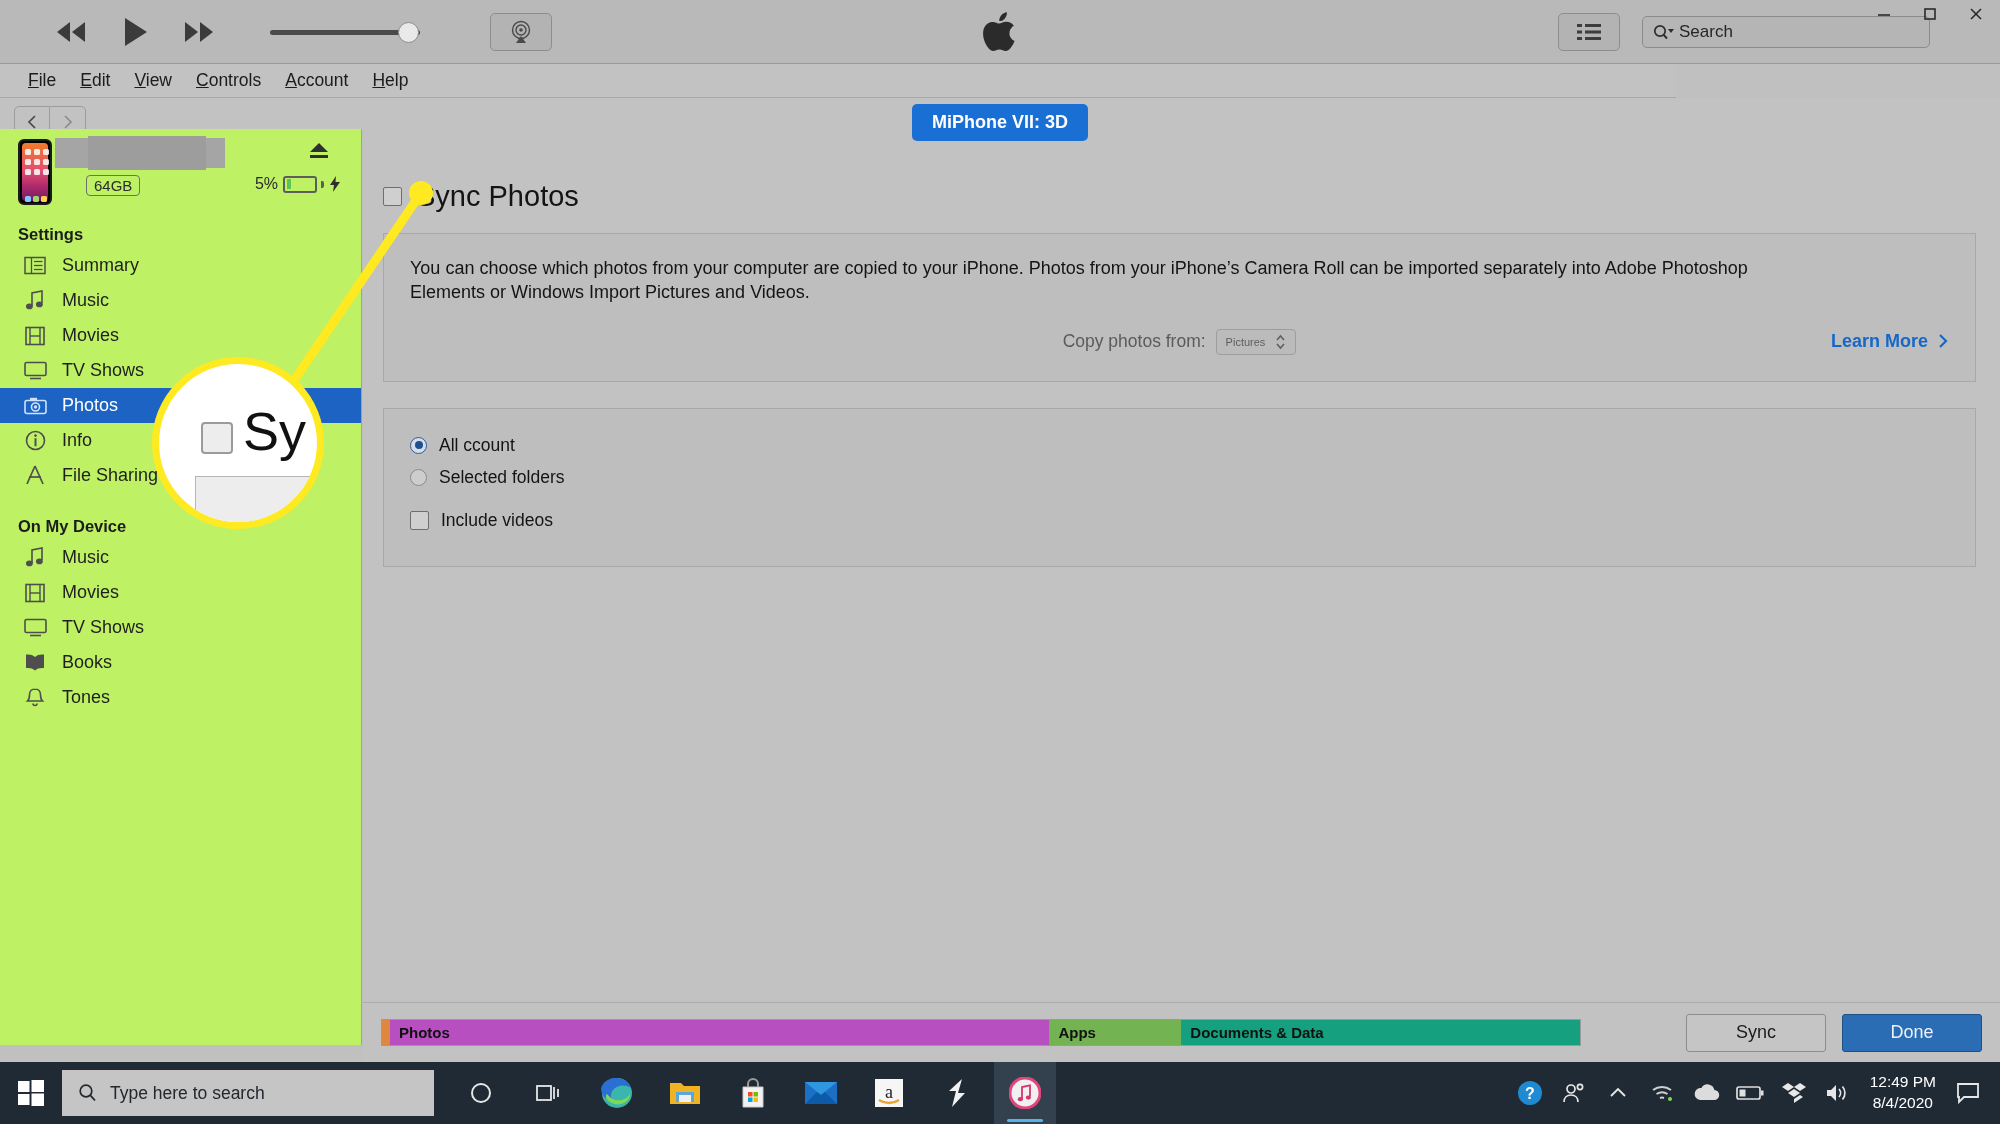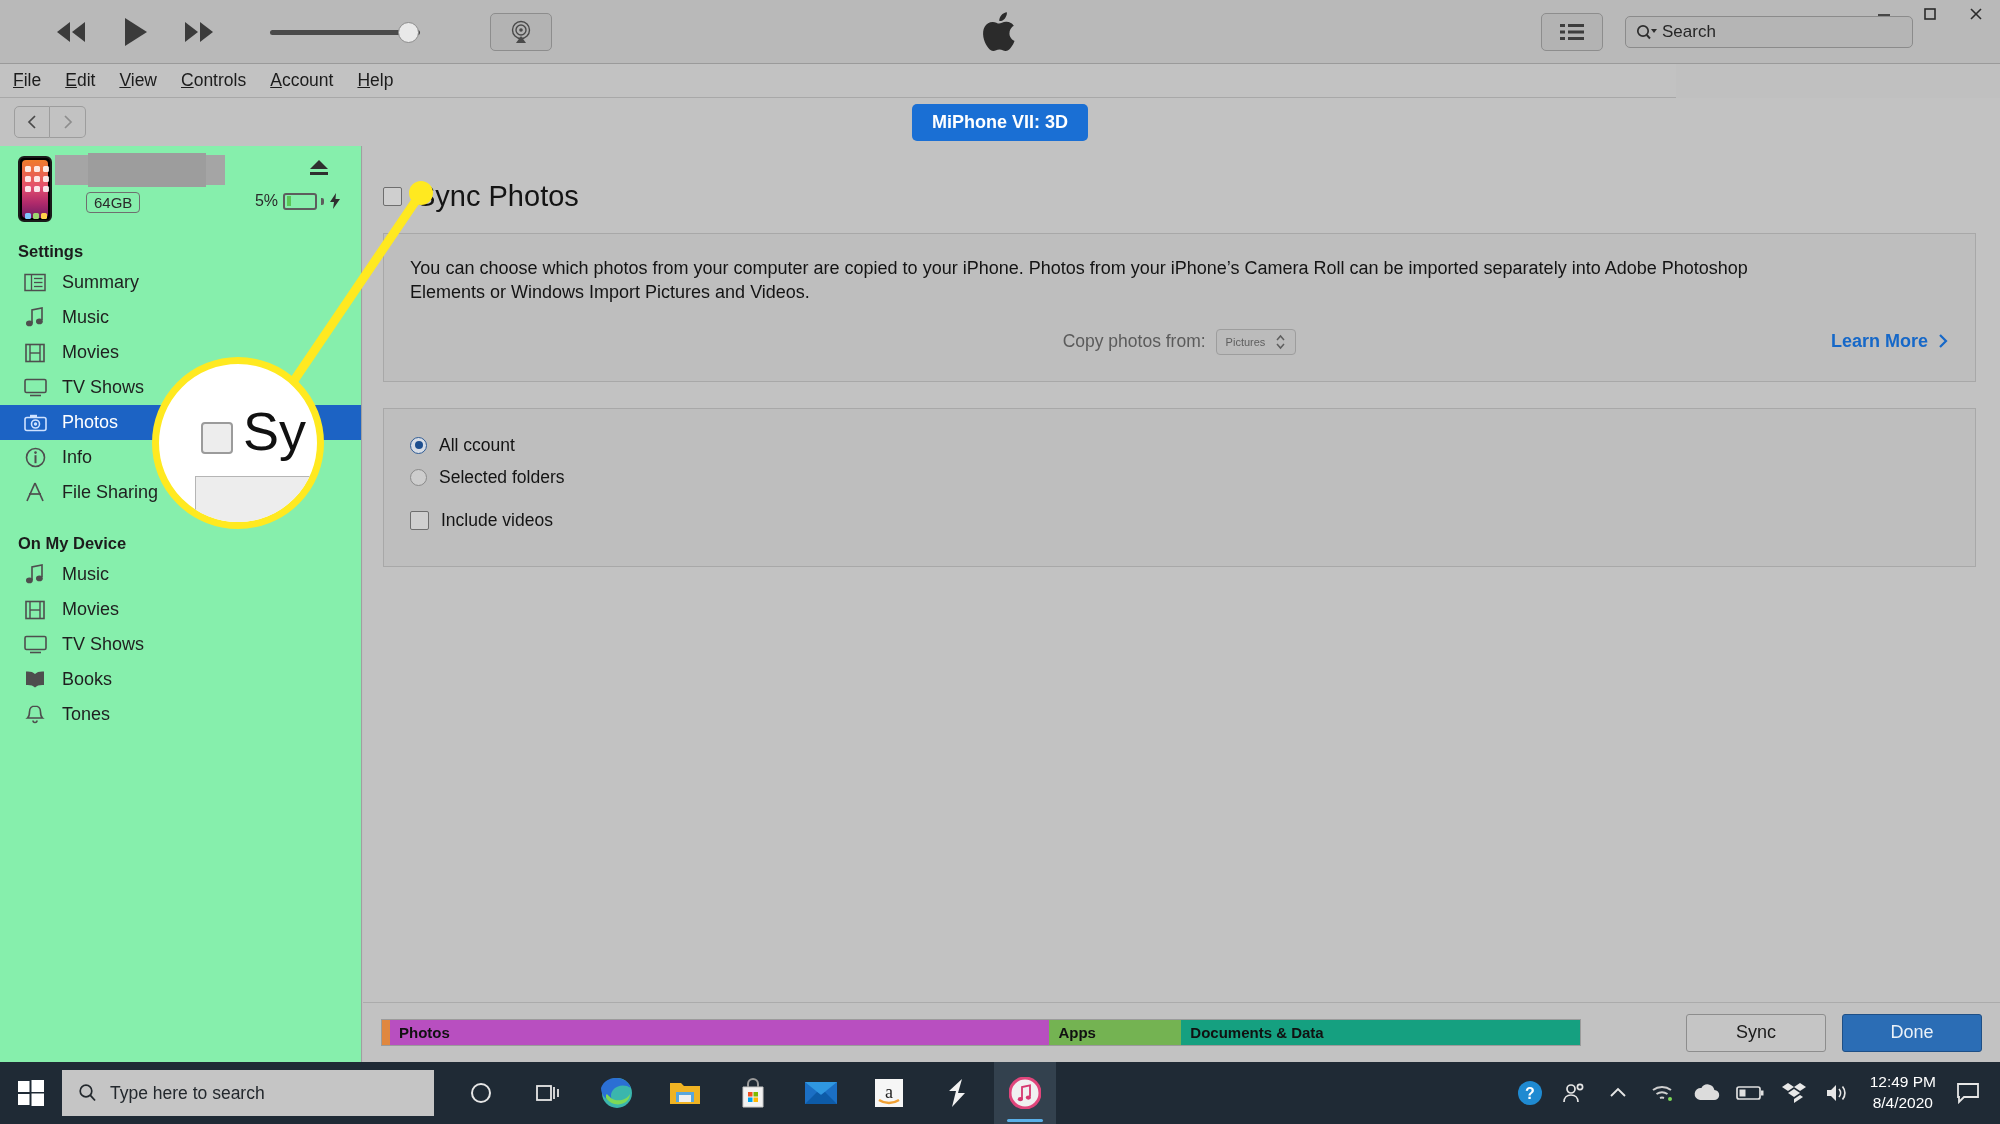--- a/index.html
+++ b/index.html
@@ -22,36 +22,36 @@
   .tbtn { width: 38px; height: 34px; display: flex; align-items: center; justify-content: center; cursor: pointer; }
   .tbtn svg { display: block; }
   .volwrap { margin-left: 52px; width: 150px; height: 30px; position: relative; display:flex; align-items:center;}
   .voltrack { position: absolute; left: 0; top: 13px; width: 150px; height: 5px; background: #4a4a4a; border-radius: 3px; }
   .volknob { position: absolute; left: 128px; top: 5px; width: 21px; height: 21px; border-radius: 50%; background: #e9e9e9; border: 1px solid #8d8d8d; cursor: pointer;}
   .airplay {
     margin-left: 70px; width: 62px; height: 38px; border: 1px solid #8d8d8d; border-radius: 5px;
     background: #b3b3b3; display: flex; align-items: center; justify-content: center; cursor: pointer;
   }
   .apple-logo { position: absolute; left: 50%; top: 8px; transform: translateX(-50%); }
-  .tb-right { position: absolute; right: 21px; top: 0; height: 64px; display: flex; align-items: center; }
+  .tb-right { position: absolute; right: 4px; top: 0; height: 64px; display: flex; align-items: center; }
   .listbtn { width: 62px; height: 38px; border: 1px solid #8d8d8d; border-radius: 5px; background: #b3b3b3;
              display: flex; align-items: center; justify-content: center; cursor: pointer; margin-right: 22px;}
   .searchbox {
     width: 288px; height: 32px; border: 1px solid #8b8b8b; border-radius: 5px; background: #b5b5b5;
     display: flex; align-items: center; padding-left: 10px; gap: 4px; margin-right: 66px; cursor: text;
   }
   .searchbox .ph { font-size: 17px; color: #262626; }
   .wctrls { position: absolute; right: 14px; top: 4px; display: flex; gap: 26px; align-items: center; }
   .wctrl { cursor: pointer; width: 20px; height: 20px; display:flex; align-items:center; justify-content:center;}
 
   
   .menubar {
     position: absolute; left: 0; top: 64px; width: 1676px; height: 34px;
     background: #c2c2c2; border-bottom: 1px solid #a8a8a8;
-    display: flex; align-items: center; padding-left: 3px; gap: 4px;
+    display: flex; align-items: center; padding-left: 18px; gap: 4px;
   }
   .menuitem { font-size: 17.5px; color: #1c1c1c; padding: 3px 10px; cursor: pointer; }
   .menuitem u { text-decoration: underline; }
 
   
   .navrow {
     position: absolute; left: 0; top: 98px; width: 2000px; height: 48px;
     background: #c2c2c2; display: flex; align-items: center;
   }
   .navbtns { display: flex; margin-left: 14px; }
@@ -62,22 +62,22 @@
   .navbtn:first-child { border-radius: 5px 0 0 5px; }
   .navbtn:last-child { border-radius: 0 5px 5px 0; border-left: none; }
   .devtab {
     position: absolute; left: 50%; transform: translateX(-50%);
     background: #1a6fd4; color: #fff; font-size: 18px; font-weight: bold;
     padding: 8px 20px; border-radius: 5px; cursor: pointer; white-space: nowrap;
   }
 
   
   .sidebar {
-    position: absolute; left: 0; top: 146px; width: 362px; height: 916px;
-    background: #86efac; border-right: 1px solid #a0a0a0; overflow: hidden;
+    position: absolute; left: 0; top: 129px; width: 362px; height: 916px;
+    background: #bef264; border-right: 1px solid #a0a0a0; overflow: hidden;
   }
   .devhead { position: relative; height: 86px; padding: 8px 14px 0 14px; }
   .phoneicon { position: absolute; left: 18px; top: 10px; width: 34px; height: 66px;
                border-radius: 6px; border: 2px solid #1b1b1b; overflow: hidden; background: #000; }
   .phonescreen { position: absolute; inset: 2px; border-radius: 4px;
                  background: linear-gradient(180deg,#f07c2a 0%,#e34f6e 46%,#b02a6b 74%,#6d1c63 100%); }
   .pdot { position: absolute; width: 6px; height: 6px; border-radius: 1.5px; background: rgba(255,255,255,.85); }
   .redact { position: absolute; left: 55px; top: 9px; width: 170px; height: 30px; background: #a5a5a5; }
   .redact2 { position: absolute; left: 88px; top: 7px; width: 118px; height: 34px; background: #9d9d9d; }
   .capbadge { position: absolute; left: 86px; top: 46px; border: 1px solid #6f6f6f; border-radius: 4px;

